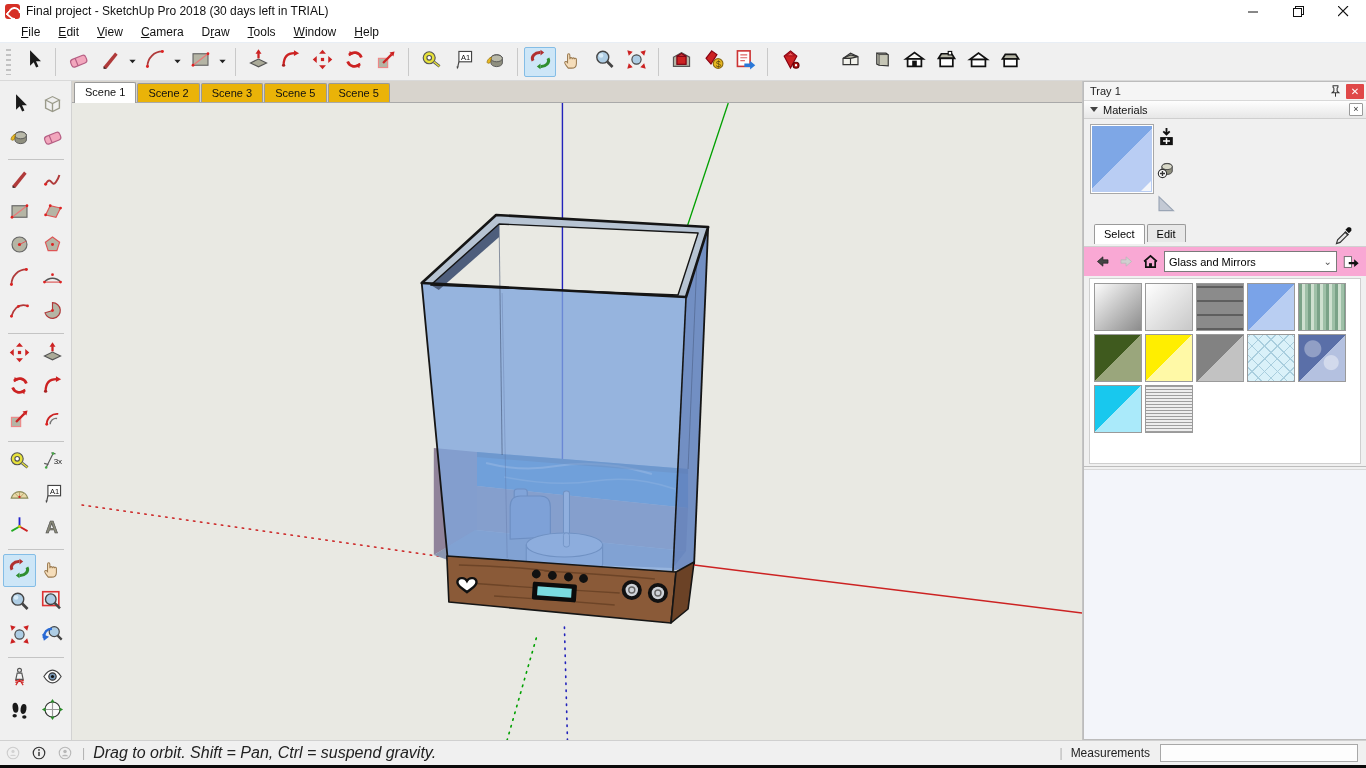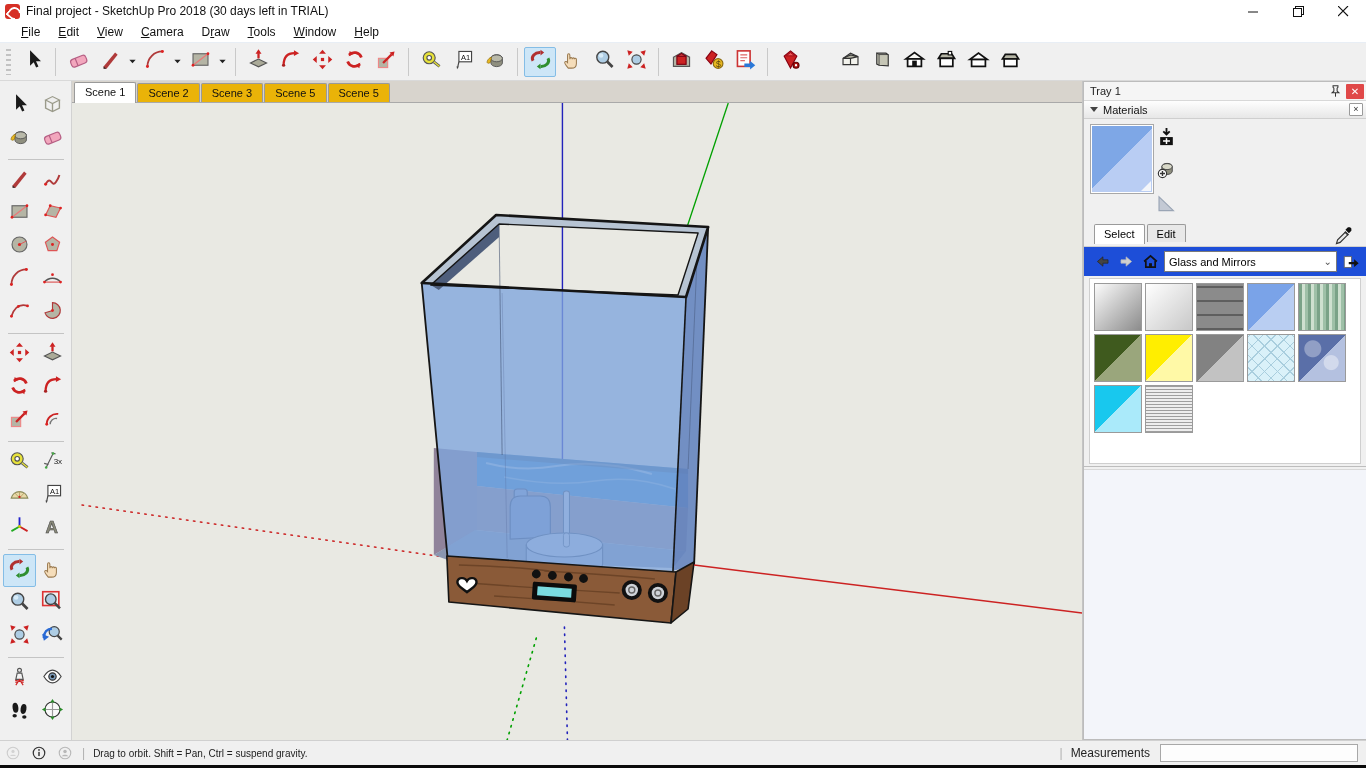--- a/index.html
+++ b/index.html
@@ -88,38 +88,38 @@
   .mat-name-wrap { flex:1; padding:2px 4px 0 5px; }
   .mat-name { width:100%; height:20px; border:1px solid #7a7a7a; background:#fff;
     font-size:11px; padding:0 4px; font-family:"Liberation Sans",sans-serif; }
   .mat-iconcol { width:24px; display:flex; flex-direction:column; align-items:center; gap:6px; padding-top:1px; }
   .mat-tabs { display:flex; align-items:flex-start; height:22px; padding:0 10px; position:relative; }
   .mat-tab { font-size:11px; padding:3px 9px; border:1px solid #9a9a9a; border-bottom:none;
     background:#e8e8e8; border-radius:2px 2px 0 0; margin-right:2px; height:18px; }
   .mat-tab.active { background:#fff; height:20px; }
   .eyedropper { margin-left:auto; }
   .mat-nav { display:flex; align-items:center; gap:4px; padding:4px 5px 4px 8px;
-    border-top:1px solid #d0d0d0; background:#1d4ed8; }
+    border-top:1px solid #d0d0d0; background:#f9a8d4; }
   .nav-btn { width:20px; height:20px; display:flex; align-items:center; justify-content:center; }
   .mat-select { flex:1; height:21px; border:1px solid #7a7a7a; background:#fff; display:flex;
     align-items:center; font-size:11px; padding:0 4px; justify-content:space-between; }
   .chev { color:#555; font-size:10px; }
   .swatch-area { margin:2px 5px 0 5px; background:#fff; border:1px solid #cfcfcf;
     padding:4px; height:186px; }
   .swatch-grid { display:flex; flex-wrap:wrap; gap:3px; }
   .swatch { width:48px; height:48px; border:1px solid #9a9a9a; }
   .tray-rest-divider { height:4px; margin-top:2px; border-top:1px solid #bdbdbd; border-bottom:1px solid #d8d8d8; }
   .tray-rest { flex:1; background:#f3f5fa; }
 
   
   .statusbar { height:25px; background:#f0f0f0; border-top:1px solid #d0d0d0;
     display:flex; align-items:center; font-size:12px; color:#222; }
   .sb-icon { width:26px; display:flex; justify-content:center; }
   .sb-sep { color:#b0b0b0; margin:0 8px 0 4px; }
-  .sb-hint { font-size:10px; }
+  .sb-hint { font-size:16px;font-style:italic; }
   .sb-right { margin-left:auto; display:flex; align-items:center; }
   .sb-meas-label { font-size:12px; margin-right:10px; }
   .sb-meas-box { width:198px; height:18px; border:1px solid #a8a8a8; background:#fdfdfd; margin-right:8px; }
   .screen-strip { height:4px; background:#0a0a0a; }
 </style>
 </head>
 <body>
 
 <div class="titlebar">
   <div class="app-logo"></div>

